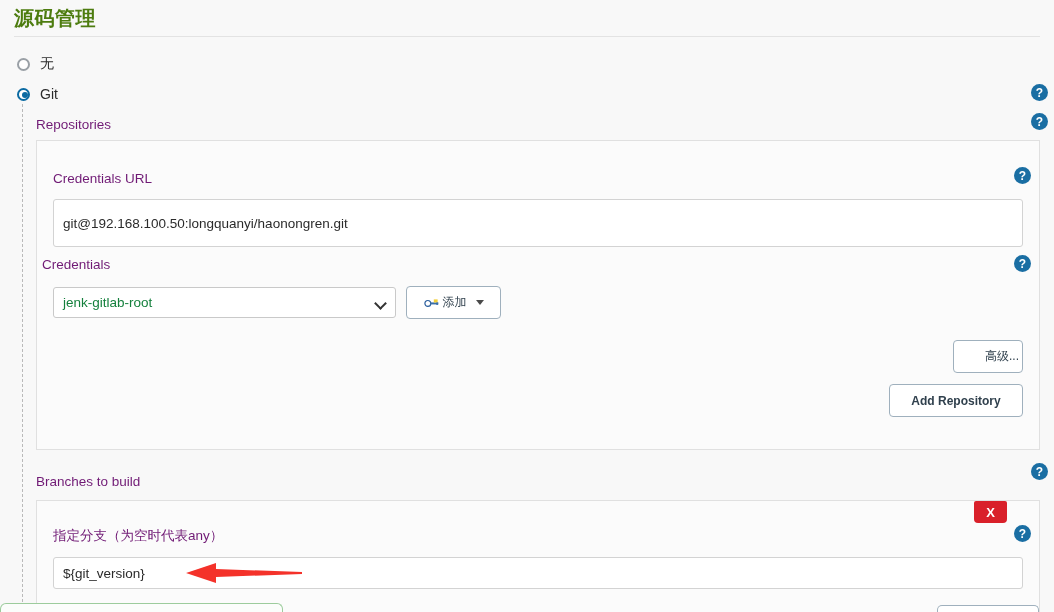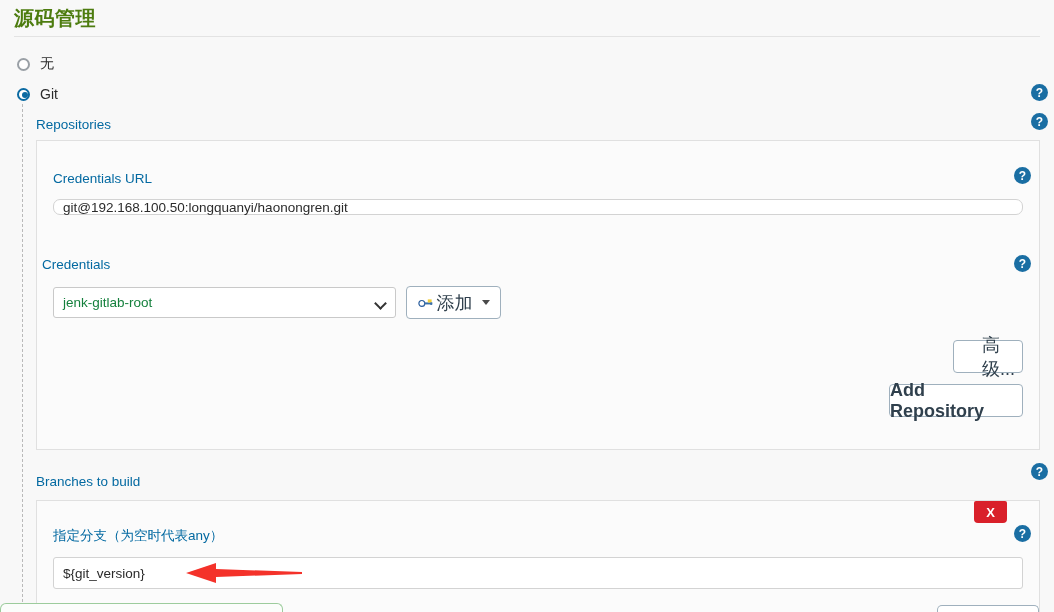--- a/index.html
+++ b/index.html
@@ -39,21 +39,21 @@
   .radio-label { margin-left: 10px; font-size: 14px; color: #2b2b2b; }
 
   
   .dashed-line {
     position: absolute; left: 22px; top: 104px;
     width: 0; height: 508px;
     border-left: 1px dashed #b9b9b9;
   }
 
   
-  .field-label { position: absolute; font-size: 13.5px; color: #0369a1; }
+  .field-label { position: absolute; font-size: 13.5px; color: #701a75; }
 
   
   .panel {
     position: absolute;
     background: #fbfbfb;
     border: 1px solid #e0e0e0;
   }
 
   
   .text-input {
@@ -87,21 +87,21 @@
     border-right: 2px solid #333; border-bottom: 2px solid #333;
     transform: rotate(45deg);
   }
 
   
   .btn {
     position: absolute;
     background: #fff;
     border: 1px solid #9fb0bd;
     border-radius: 4px;
-    font-size: 18px; color: #30404d;
+    font-size: 12px; color: #30404d;
     display: flex; align-items: center; justify-content: center;
     cursor: pointer;
   }
   .btn-bold { font-weight: bold; }
   .btn-add {
     gap: 4px;
   }
   .key-icon { width: 15px; height: 11px; flex: 0 0 auto; }
   .caret-down {
     width: 0; height: 0; margin-left: 5px;
@@ -172,21 +172,21 @@
   <div class="help" style="left:1031px; top:113px;">?</div>
 
   <div class="dashed-line"></div>
 
   <div class="field-label" style="left:36px; top:117px;">Repositories</div>
 
   <div class="panel" style="left:36px; top:140px; width:1004px; height:310px;"></div>
 
   <div class="field-label" style="left:53px; top:171px;">Credentials URL</div>
   <div class="help" style="left:1014px; top:167px;">?</div>
-  <div class="text-input" style="left:53px; top:199px; width:970px; height:16px;border-radius:7px;">git@192.168.100.50:longquanyi/haonongren.git</div>
+  <div class="text-input" style="left:53px; top:199px; width:970px; height:48px;">git@192.168.100.50:longquanyi/haonongren.git</div>
 
   <div class="field-label" style="left:42px; top:257px;">Credentials</div>
   <div class="help" style="left:1014px; top:255px;">?</div>
 
   <div class="select-box" style="left:53px; top:287px; width:343px; height:31px;">
     <span>jenk-gitlab-root</span>
     <span class="chev"></span>
   </div>
 
   <div class="btn btn-add" style="left:406px; top:286px; width:95px; height:33px;">

